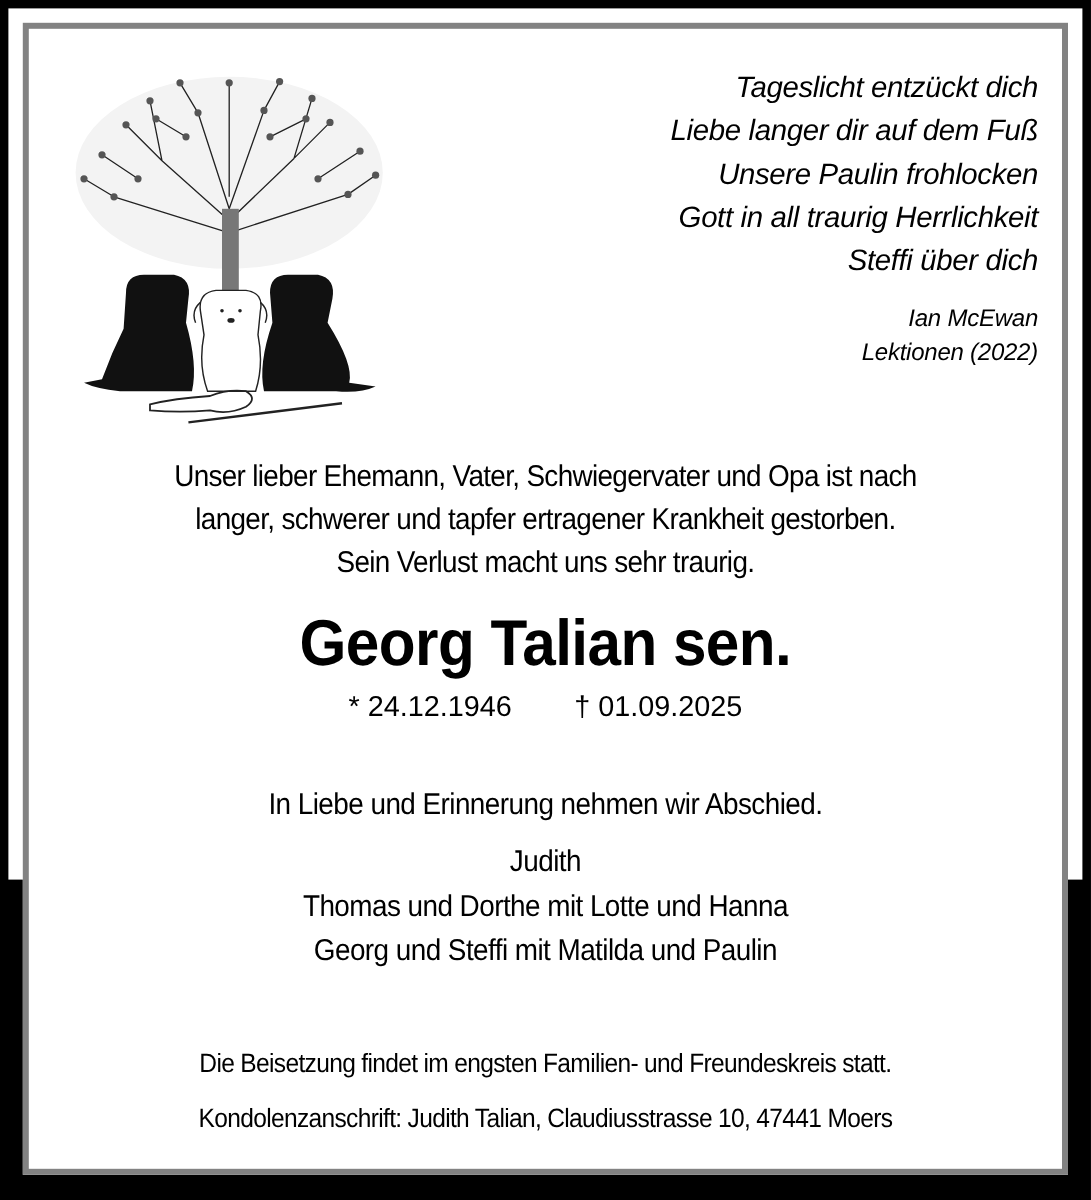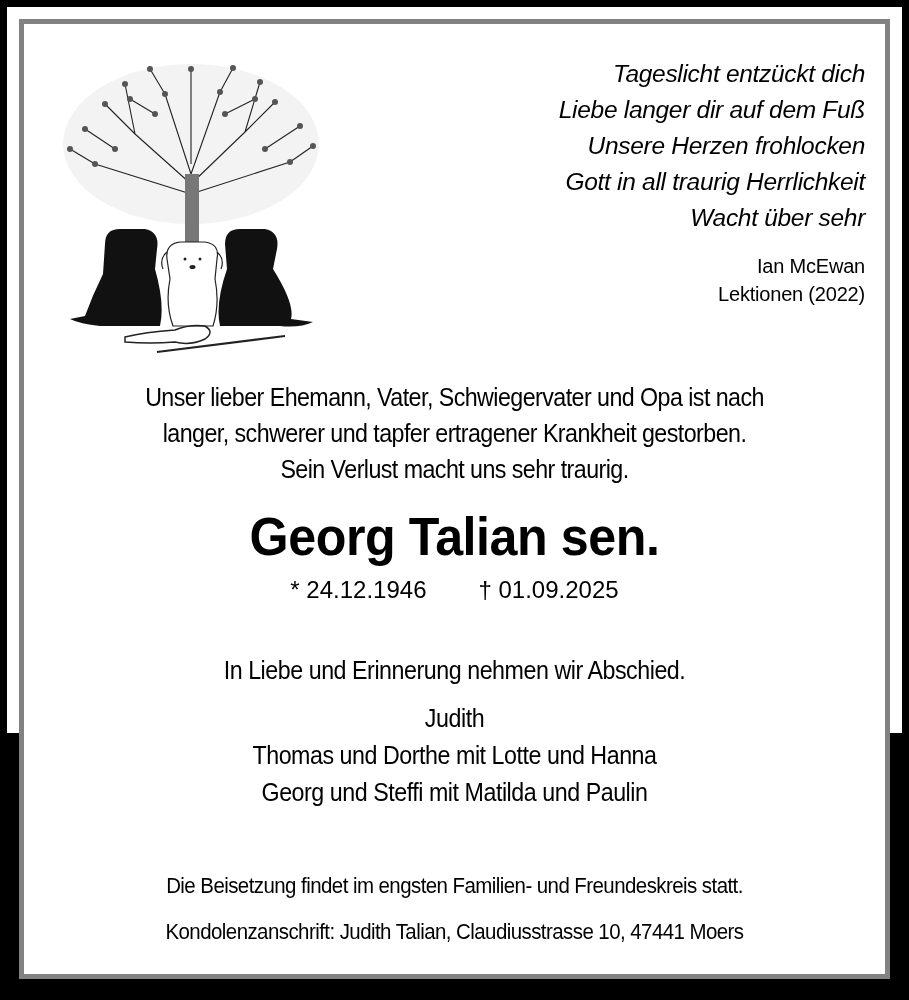--- a/index.html
+++ b/index.html
@@ -1,21 +1,21 @@
 <!DOCTYPE html>
 <html><head>
 <meta charset="utf-8">
 <style>
   html, body { margin: 0; padding: 0; background: #000; }
   body { width: 909px; height: 1000px; position: relative; overflow: hidden; font-family: "Liberation Sans", "DejaVu Sans", sans-serif; color: #000; }
   .outer { position: absolute; left: 7px; top: 7px; width: 895px; height: 726px; background: #fff; }
   .frame { position: absolute; left: 12px; top: 12px; width: 861px; height: 950px; border: 5px solid #828282; box-sizing: content-box; background: #fff; }
   .illustration { position: absolute; left: 31px; top: 30px; width: 272px; height: 300px; }
   .poem { position: absolute; right: 20px; top: 32px; text-align: right; font-style: italic; font-size: 24.5px; line-height: 36px; letter-spacing: -0.3px; }
-  .source { position: absolute; right: 20px; top: 228px; text-align: right; font-size: 20px; line-height: 28px; letter-spacing: -0.2px; }
+  .source { position: absolute; right: 20px; top: 228px; text-align: right; font-style: italic; font-size: 20px; line-height: 28px; letter-spacing: -0.2px; }
   .center { position: absolute; left: 0; width: 861px; text-align: center; }
   .intro { top: 355px; font-size: 25px; line-height: 36px; letter-spacing: -0.6px; transform: scaleX(0.93); transform-origin: center top; }
   .name { top: 480px; font-size: 54px; font-weight: bold; line-height: 64px; letter-spacing: -0.5px; transform: scaleX(0.93); transform-origin: center top; }
   .dates { top: 549px; font-size: 24px; line-height: 34px; }
   .dates span { display: inline-block; }
   .dates .gap { width: 52px; }
   .farewell { top: 628px; font-size: 25px; line-height: 36px; letter-spacing: -0.5px; transform: scaleX(0.93); transform-origin: center top; }
   .family { top: 676px; font-size: 25px; line-height: 37px; letter-spacing: -0.5px; transform: scaleX(0.93); transform-origin: center top; }
   .family div { display: block; }
   .funeral { top: 846px; font-size: 22px; line-height: 32px; letter-spacing: -0.6px; transform: scaleX(0.93); transform-origin: center top; }
@@ -71,23 +71,23 @@
         <ellipse cx="137.5" cy="213" rx="3" ry="2" fill="#222"></ellipse>
 
         <path d="M70 283 Q90 278 120 276 Q135 270 150 272 Q160 278 150 285 Q135 292 120 288 Q95 290 70 288 Z" fill="none" stroke="#222" stroke-width="1.5"></path>
         <line x1="102" y1="298" x2="230" y2="282" stroke="#222" stroke-width="2"></line>
       </svg>
     </div>
 
     <div class="poem">
       <div>Tageslicht entzückt dich</div>
       <div>Liebe langer dir auf dem Fuß</div>
-      <div>Unsere Herzen frohlocken</div>
+      <div>Unsere Paulin frohlocken</div>
       <div>Gott in all traurig Herrlichkeit</div>
-      <div>Wacht über sehr</div>
+      <div>Steffi über dich</div>
     </div>
 
     <div class="source">
       <div>Ian McEwan</div>
       <div>Lektionen (2022)</div>
     </div>
 
     <div class="center intro">
       <div>Unser lieber Ehemann, Vater, Schwiegervater und Opa ist nach</div>
       <div>langer, schwerer und tapfer ertragener Krankheit gestorben.</div>

